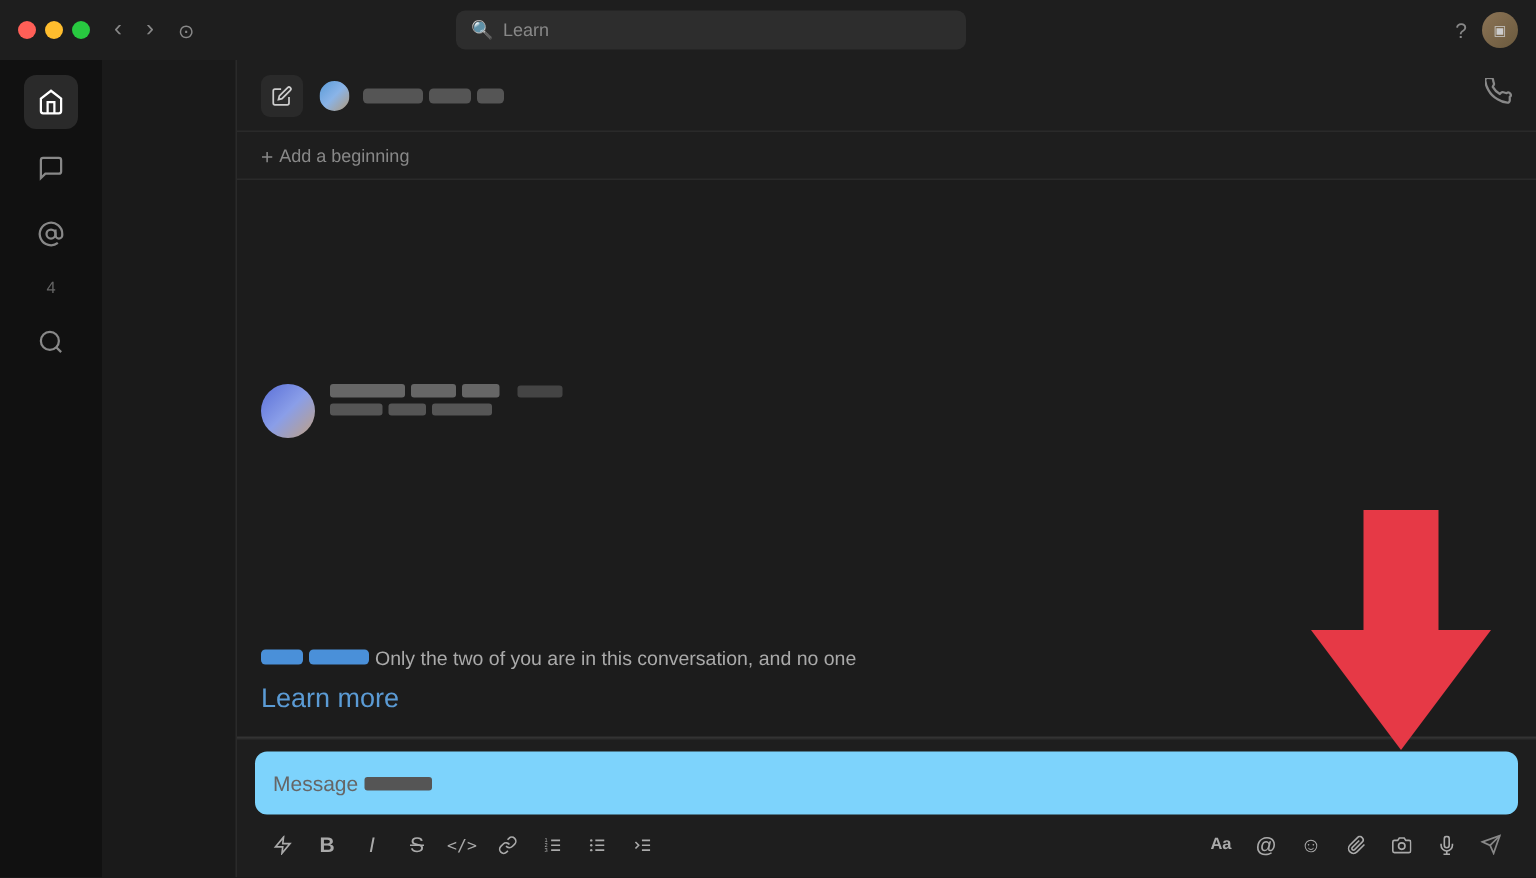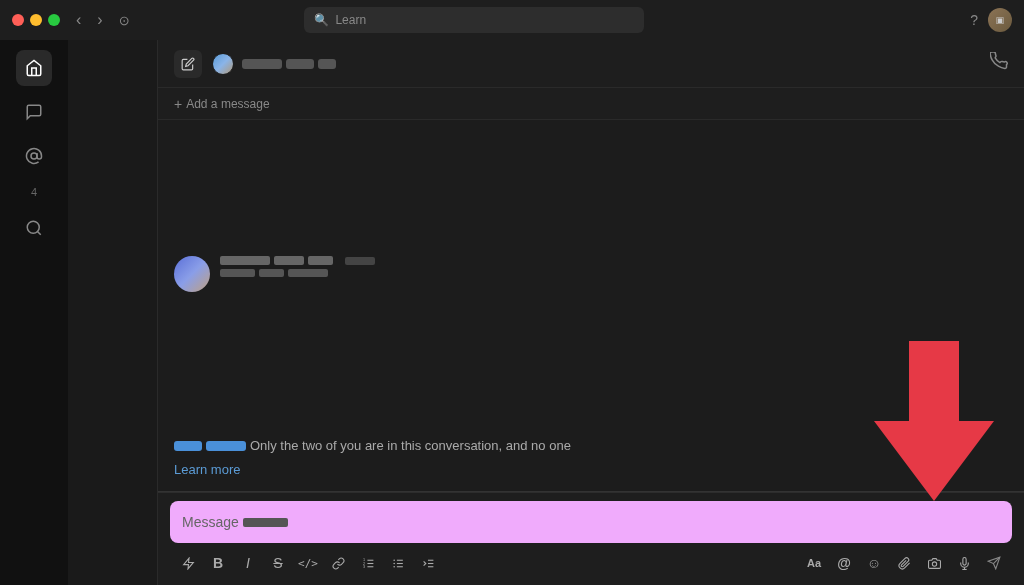--- a/index.html
+++ b/index.html
@@ -296,37 +296,37 @@
       border-radius: 3px;
       background: #4a90d9;
       display: inline-block;
     }
     .learn-more {
       color: #5b9bd5;
       text-decoration: none;
       cursor: pointer;
       display: block;
       margin-top: 4px;
-      font-size: 13px;
+      font-size: 18px;
     }
 
     
     .input-divider {
       height: 1px;
       background: #333;
     }
 
     
     .message-input-area {
       background: #1e1e1e;
       border-top: 1px solid #2d2d2d;
       padding: 8px 12px;
     }
     .message-input-box {
-      background: #f0abfc;
+      background: #7dd3fc;
       border-radius: 8px;
       padding: 8px 12px;
       min-height: 42px;
       display: flex;
       align-items: center;
       margin-bottom: 6px;
     }
     .message-placeholder {
       color: #666;
       font-size: 14px;
@@ -473,21 +473,21 @@
       <div class="header-right">
         <svg width="18" height="18" viewBox="0 0 24 24" fill="none" stroke="#888" stroke-width="2">
           <path d="M22 16.92v3a2 2 0 01-2.18 2 19.79 19.79 0 01-8.63-3.07A19.5 19.5 0 013.07 10.8 19.79 19.79 0 01.22 2.18 2 2 0 012.18 0h3a2 2 0 012 1.72c.127.96.361 1.903.7 2.81a2 2 0 01-.45 2.11L6.91 7.91a16 16 0 006.29 6.29l1.08-1.08a2 2 0 012.11-.45c.907.339 1.85.573 2.81.7A2 2 0 0122 16.92z"></path>
         </svg>
       </div>
     </div>
 
     <div class="bookmark-bar">
       <div class="bookmark-add">
         <span class="bookmark-add-icon">+</span>
-        <span>Add a message</span>
+        <span>Add a beginning</span>
       </div>
     </div>
 
     <div class="messages-area">
 
       <div style="margin-top: 120px;">
         <div class="message-group">
           <div class="msg-avatar">
             <div class="msg-avatar-img"></div>
           </div>

